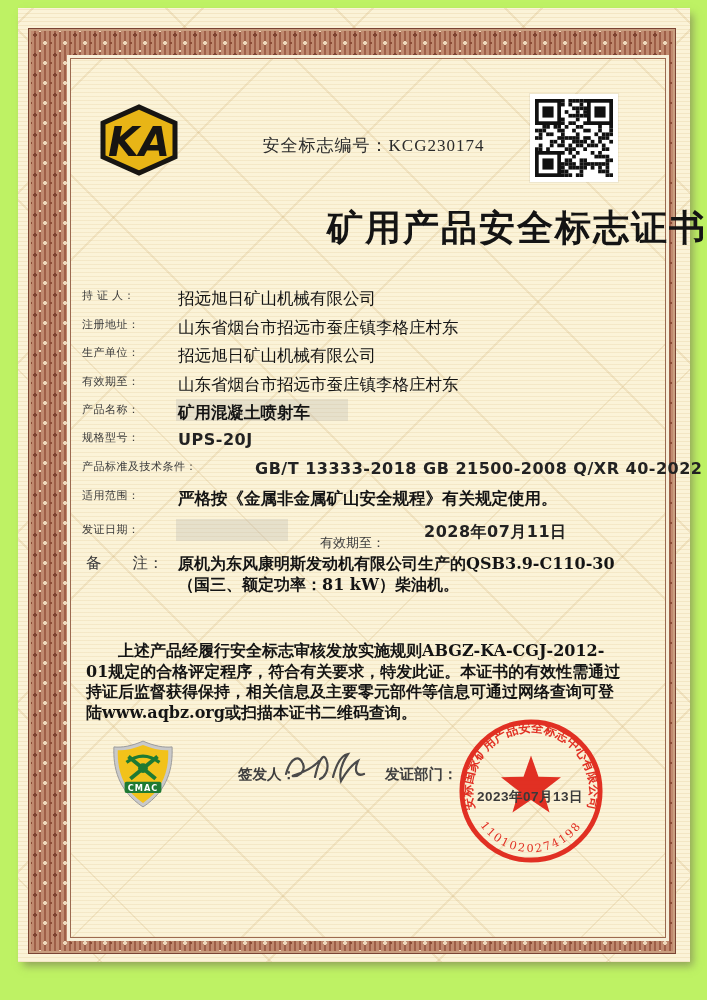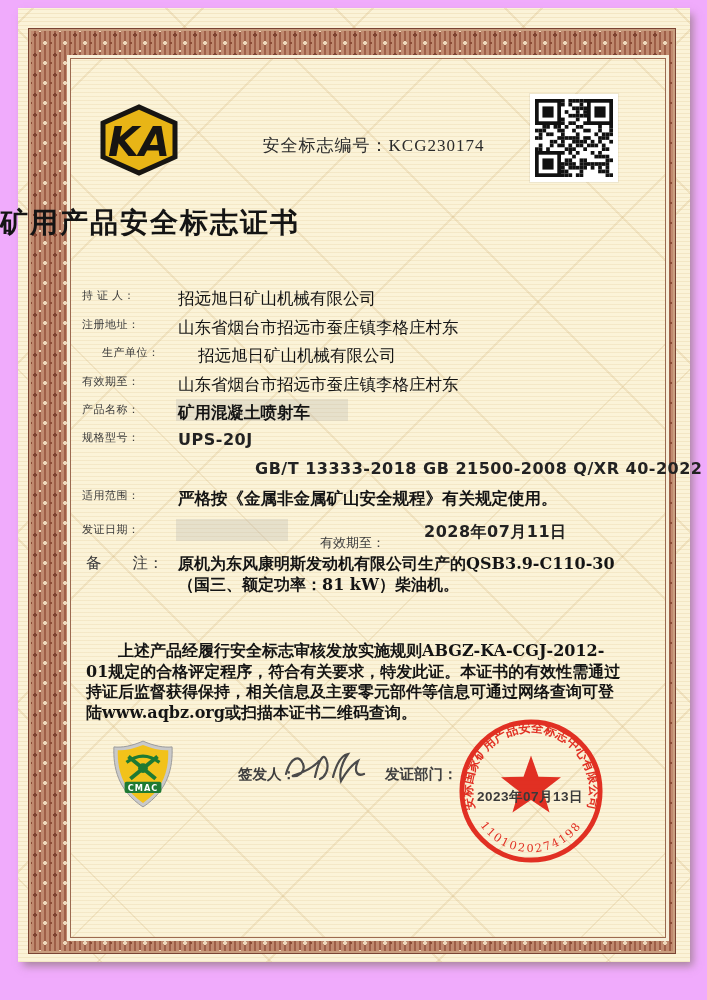--- a/index.html
+++ b/index.html
@@ -1,16 +1,16 @@
 <!DOCTYPE html>
 <html><head>
 <meta charset="utf-8">
 <style>
   html,body{margin:0;padding:0;background:#ffffff;}
-  .page{position:relative;width:707px;height:1000px;background:#f0abfc;overflow:hidden;
+  .page{position:relative;width:707px;height:1000px;background:#bef264;overflow:hidden;
         font-family:"Liberation Sans",sans-serif;}
   
   .paper{position:absolute;left:18px;top:8px;width:672px;height:954px;background:#fbf3d8;
          box-shadow:4px 5px 8px -1px rgba(110,100,82,.55);}
   
   .paper::before{content:"";position:absolute;inset:0;pointer-events:none;
      background-image:
        repeating-linear-gradient(45deg, transparent 0 58px, rgba(203,168,106,.22) 58px 60px, transparent 60px 120px),
        repeating-linear-gradient(-45deg, transparent 0 58px, rgba(203,168,106,.22) 58px 60px, transparent 60px 120px),
        repeating-linear-gradient(0deg, rgba(228,206,158,.35) 0 1px, transparent 1px 4px);}
@@ -37,22 +37,22 @@
   .abs{position:absolute;}
   
   .ka{left:93px;top:103px;width:92px;height:74px;}
   
   .certline{left:0;right:0;top:134px;text-align:center;transform:translateX(20px);
             font-family:"Liberation Serif",serif;font-size:17px;color:#2a2a2a;letter-spacing:1px;}
   
   .qrbox{left:530px;top:94px;width:88px;height:88px;background:#ffffff;box-shadow:0 0 0 1px rgba(0,0,0,.05);}
   .qrbox svg{position:absolute;left:5px;top:5px;}
   
-  .title{left:0;right:0;top:204px;text-align:left;font-family:"Liberation Serif",serif;
-         font-weight:bold;font-size:28px;letter-spacing:2px;color:#141414;}
+  .title{left:0;right:0;top:204px;text-align:right;font-family:"Liberation Serif",serif;
+         font-weight:bold;font-size:36px;letter-spacing:2px;color:#141414;}
   
   .row{left:0;right:0;height:24px;}
   .lbl{position:absolute;left:82px;font-size:11px;color:#3a3a3a;letter-spacing:.5px;white-space:nowrap;}
   .val{position:absolute;left:178px;font-size:16.5px;color:#141414;white-space:nowrap;}
   .val-kai{font-family:"DejaVu Serif",serif;text-align:center;}
   .val-kai-b{font-family:"DejaVu Serif",serif;font-weight:bold;}
   .val-num{font-family:"DejaVu Sans",sans-serif;font-weight:bold;font-size:16px;color:#222;letter-spacing:.5px;}
   .val-std{left:255px;}
   .lbl2{position:absolute;left:320px;font-size:13px;color:#3a3a3a;white-space:nowrap;margin-top:12px;}
   .val2{position:absolute;left:424px;}
@@ -263,37 +263,38 @@
   <div class="abs hl z3" style="left:176px;top:519px;width:112px;"></div>
 
   <div class="abs row z4" style="top:288px;">
     <span class="lbl">持 证 人：</span>
     <span class="val val-kai">招远旭日矿山机械有限公司</span>
   </div>
   <div class="abs row z4" style="top:317px;">
     <span class="lbl">注册地址：</span>
     <span class="val val-kai">山东省烟台市招远市蚕庄镇李格庄村东</span>
   </div>
-  <div class="abs row z4" style="top:345px;margin-left:20px;">
+  <div class="abs row z4" style="top:345px;">
     <span class="lbl">生产单位：</span>
     <span class="val val-kai">招远旭日矿山机械有限公司</span>
   </div>
   <div class="abs row z4" style="top:374px;">
     <span class="lbl">有效期至：</span>
     <span class="val val-kai">山东省烟台市招远市蚕庄镇李格庄村东</span>
   </div>
   <div class="abs row z4" style="top:402px;">
     <span class="lbl">产品名称：</span>
     <span class="val val-kai-b">矿用混凝土喷射车</span>
   </div>
   <div class="abs row z4" style="top:430px;padding-left:20px;">
     <span class="lbl">规格型号：</span>
     <span class="val val-num">UPS-20J</span>
   </div>
   <div class="abs row z4" style="top:459px;">
+    <span class="lbl">产品标准及技术条件：</span>
     <span class="val val-num val-std">GB/T 13333-2018 GB 21500-2008 Q/XR 40-2022</span>
   </div>
   <div class="abs row z4" style="top:488px;">
     <span class="lbl">适用范围：</span>
     <span class="val val-kai-b">严格按《金属非金属矿山安全规程》有关规定使用。</span>
   </div>
 
   <div class="abs row z4" style="top:522px;">
     <span class="lbl">发证日期：</span>
     <span class="lbl2">有效期至：</span>

